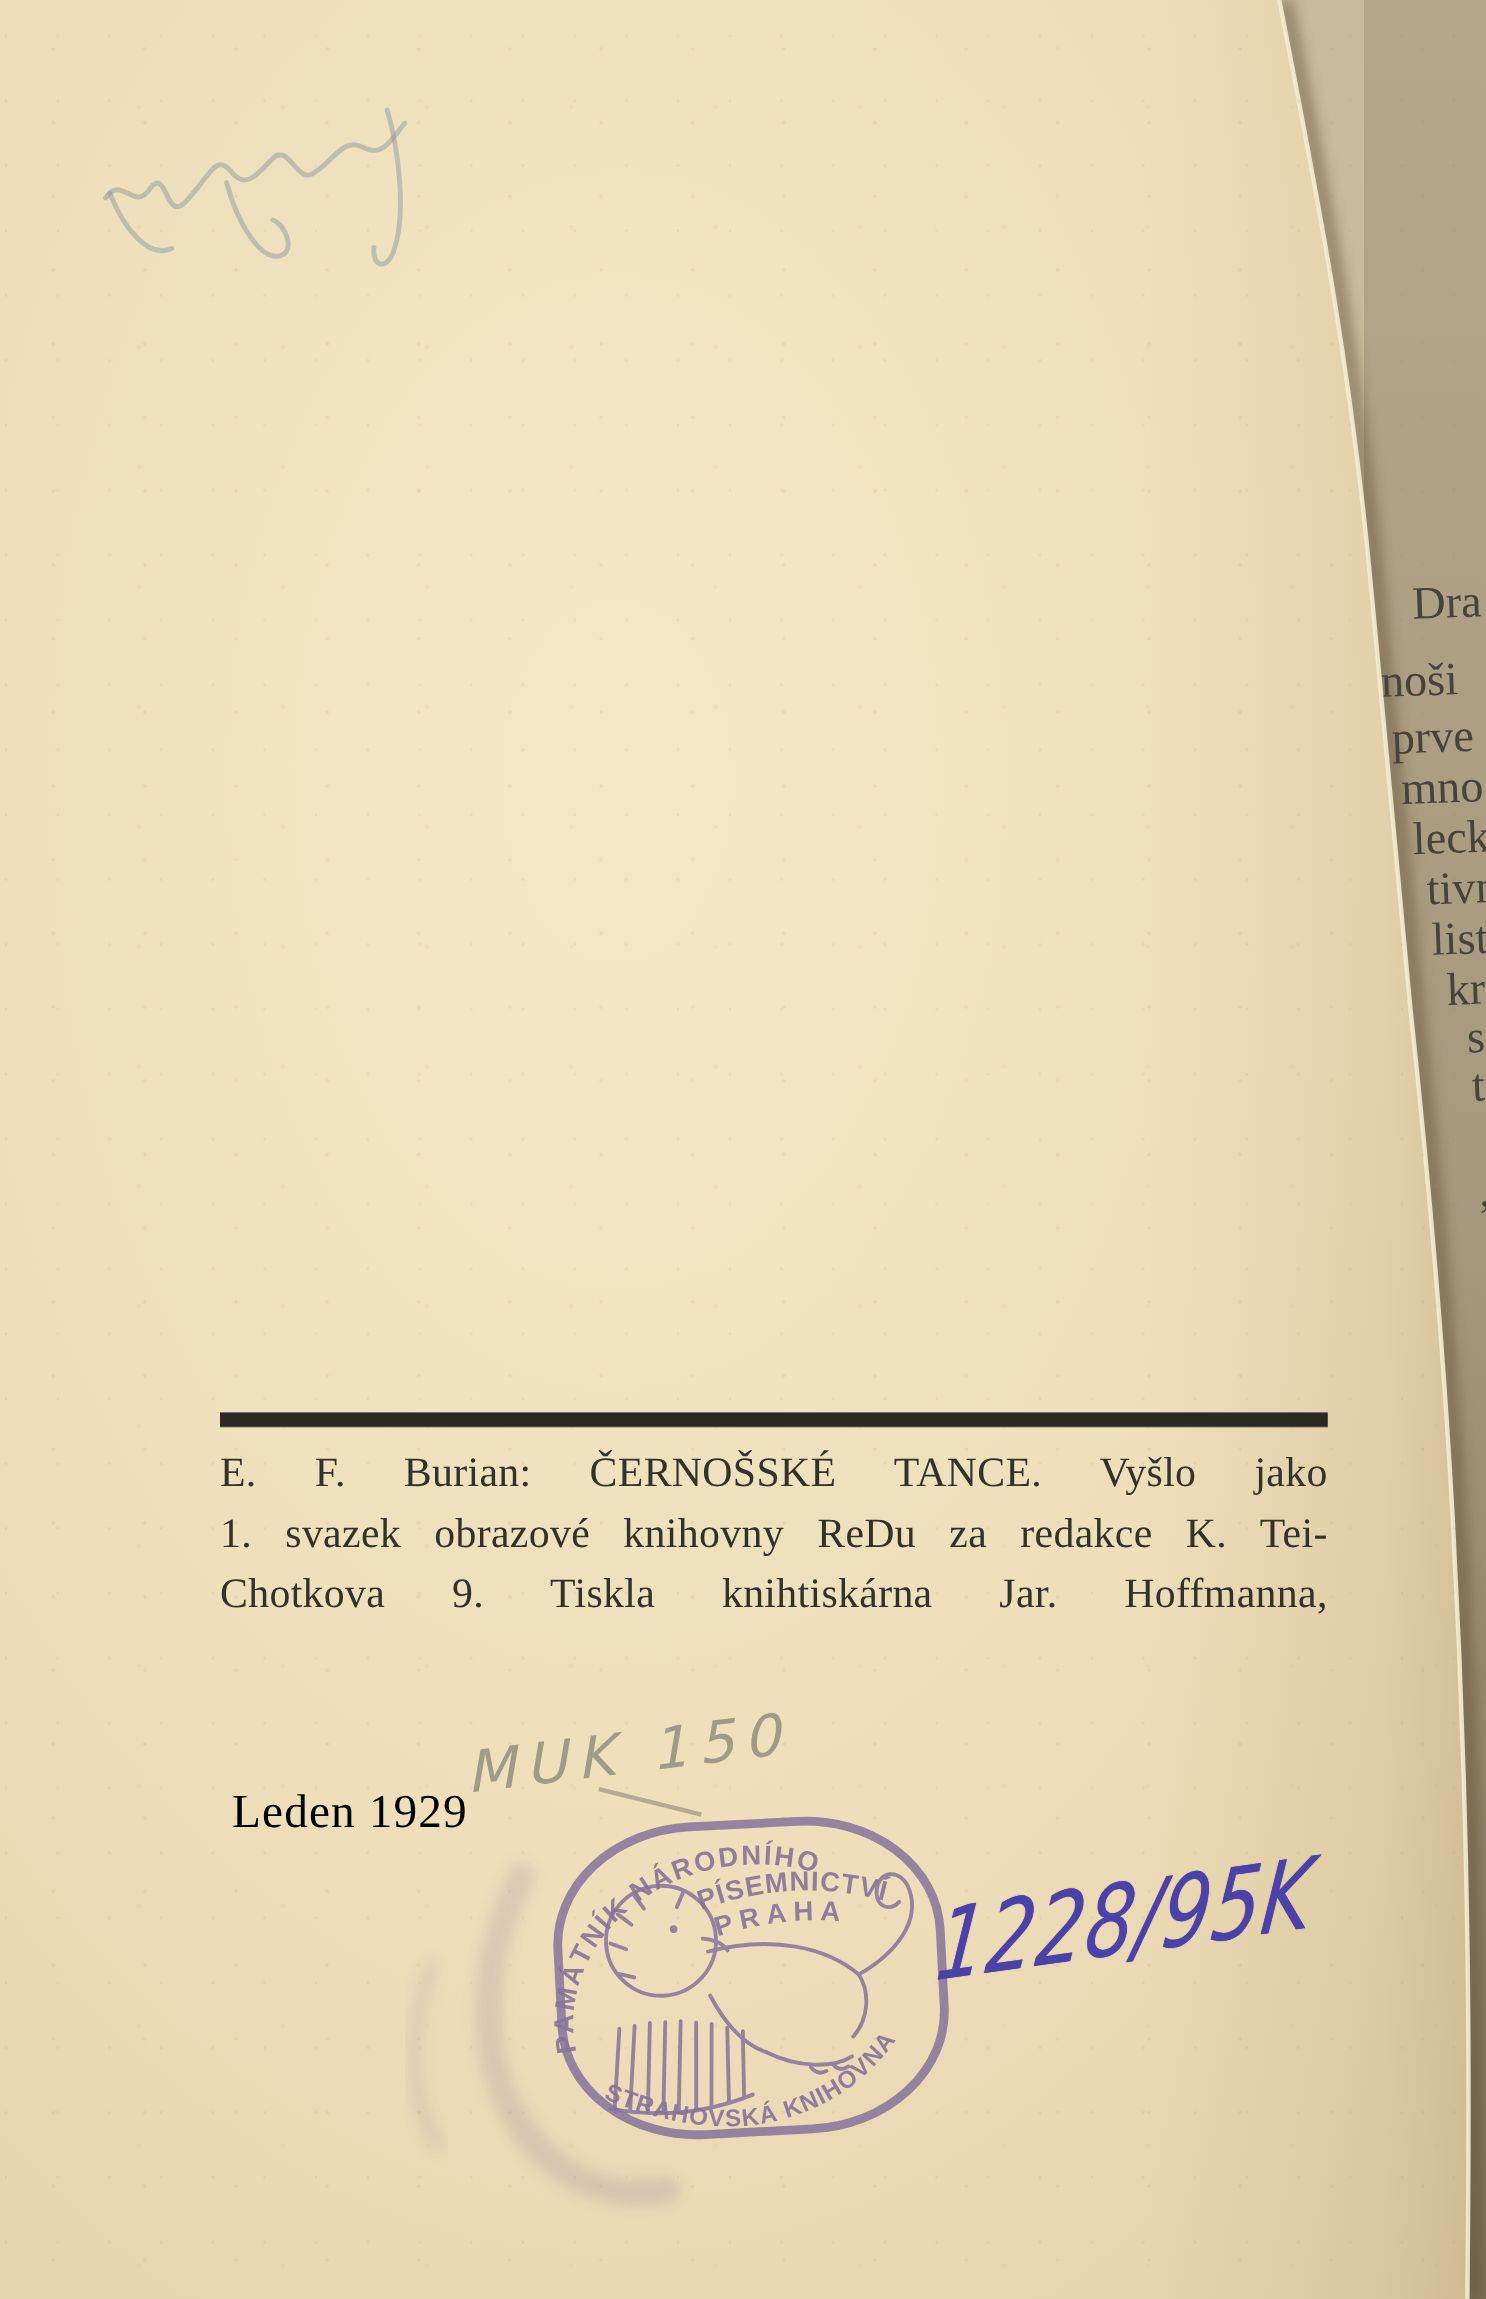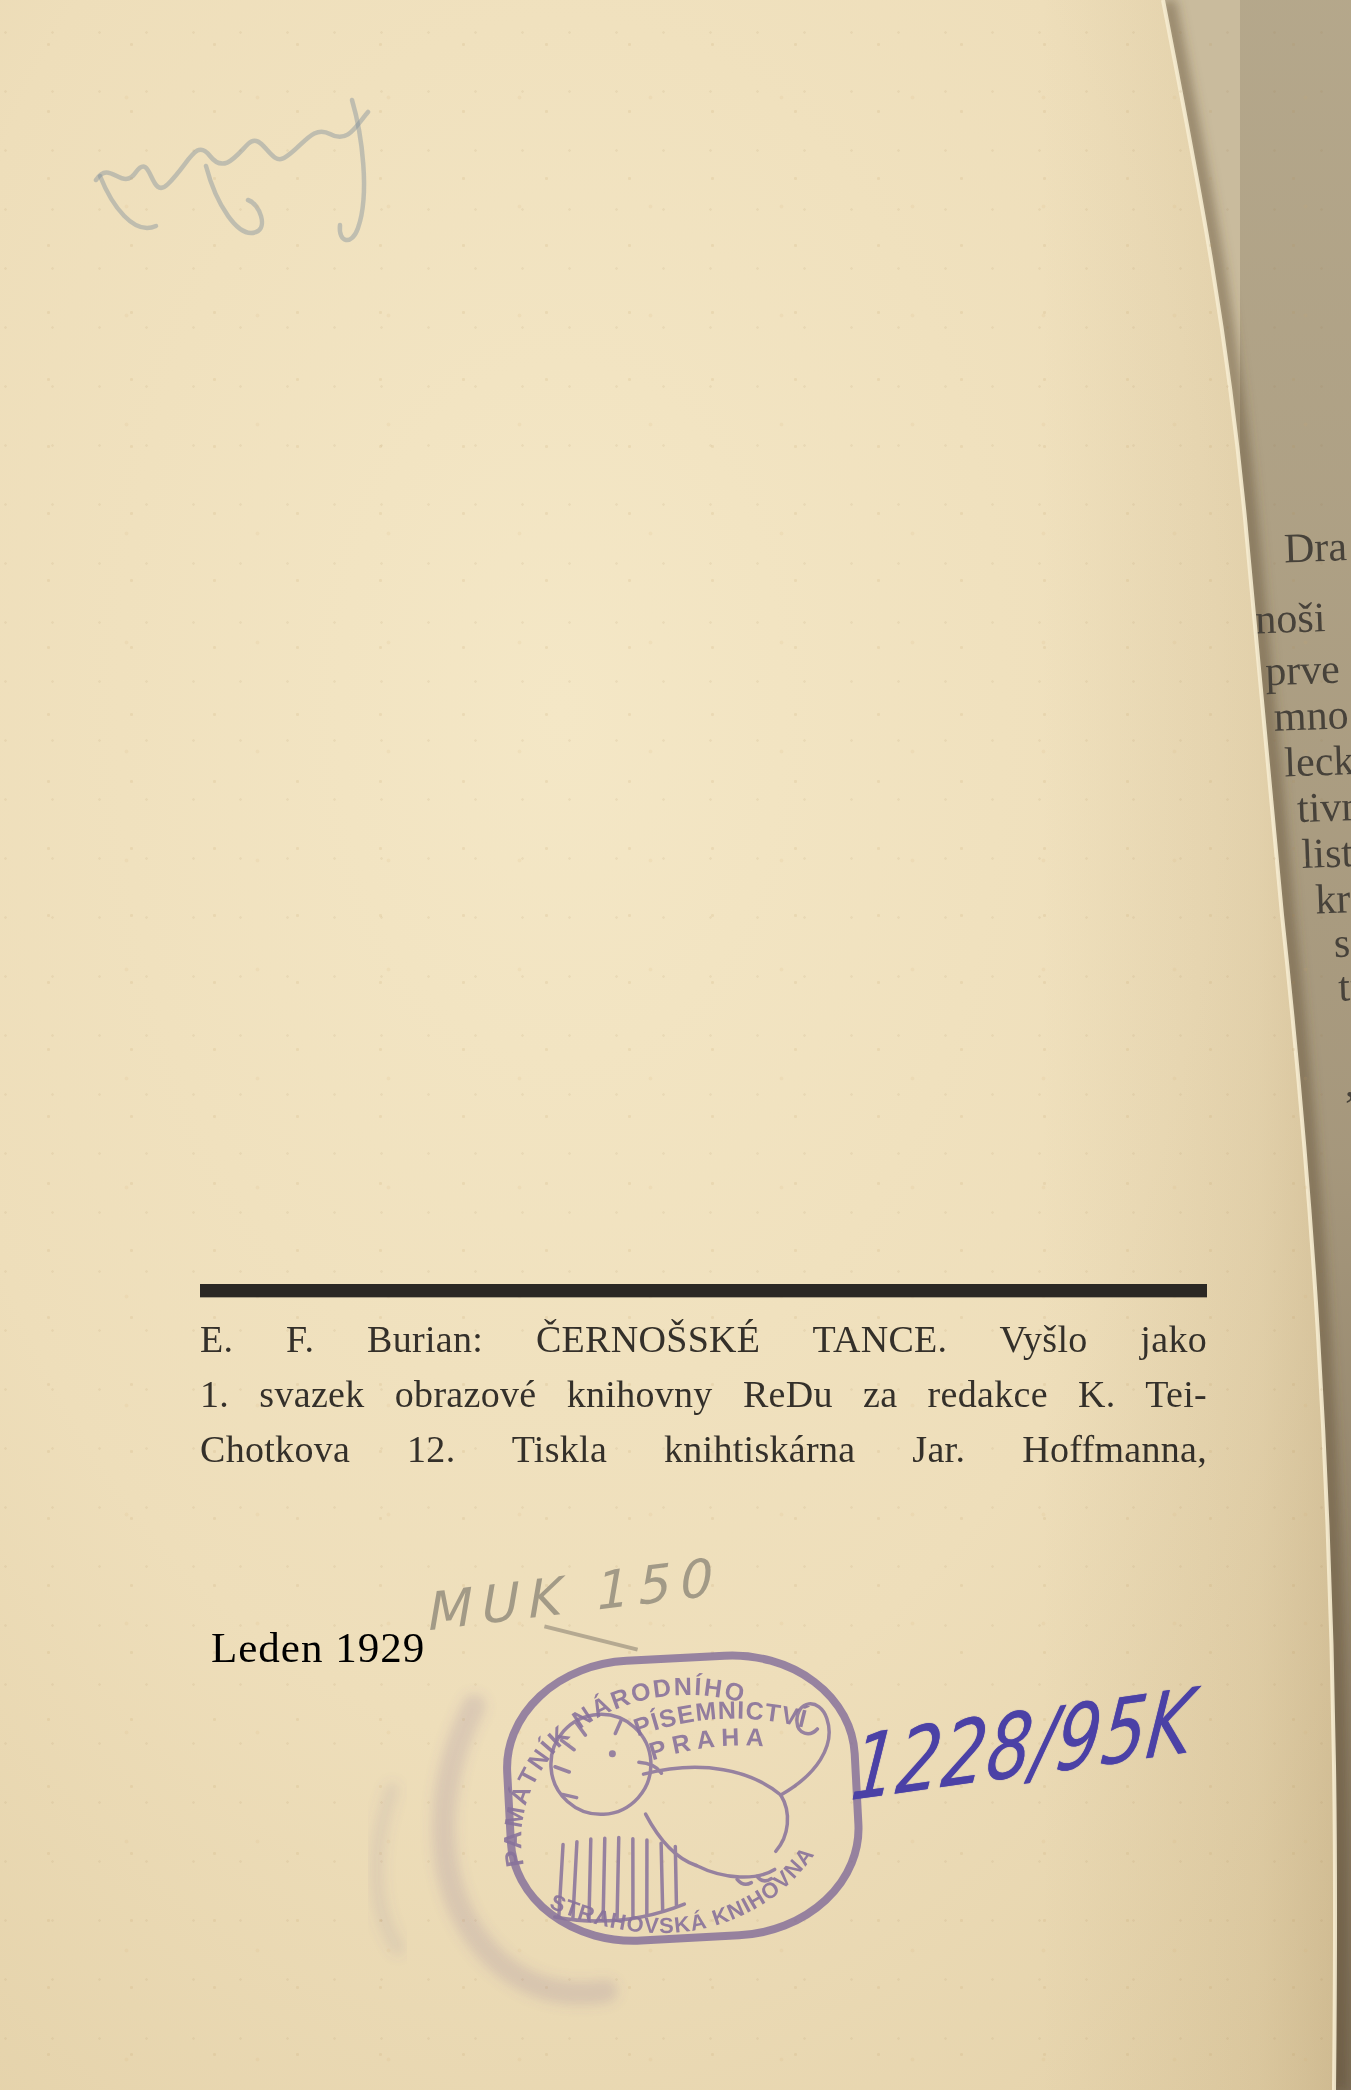--- a/index.html
+++ b/index.html
@@ -139,21 +139,21 @@
       <path d="M392,1790 C370,1850 372,1910 398,1948" stroke="rgba(110,85,150,0.10)" stroke-width="16" filter="url(#soft)"></path>
     </g>
   </svg>
 
   <div class="speckles"></div>
 
   <div class="colophon">
     <div class="rule"></div>
     <div class="cline">E. F. Burian: ČERNOŠSKÉ TANCE. Vyšlo jako</div>
     <div class="cline">1. svazek obrazové knihovny ReDu za redakce K. Tei-</div>
-    <div class="cline">Chotkova 12. Tiskla knihtiskárna Jar. Hoffmanna,</div>
+    <div class="cline">Chotkova 9. Tiskla knihtiskárna Jar. Hoffmanna,</div>
   </div>
 
   <div class="dateline">Leden 1929</div>
 
   <svg class="stamp" viewBox="0 0 380 320">
     <defs>
       <path id="arcTop" d="M26,215 A160,138 0 0 1 352,175" fill="none"></path>
       <path id="arcMid1" d="M140,94 Q235,62 330,98" fill="none"></path>
       <path id="arcMid2" d="M150,120 Q225,96 300,114" fill="none"></path>
       <path id="arcBottom" d="M48,258 Q178,322 276,258 Q342,210 354,130" fill="none"></path>

